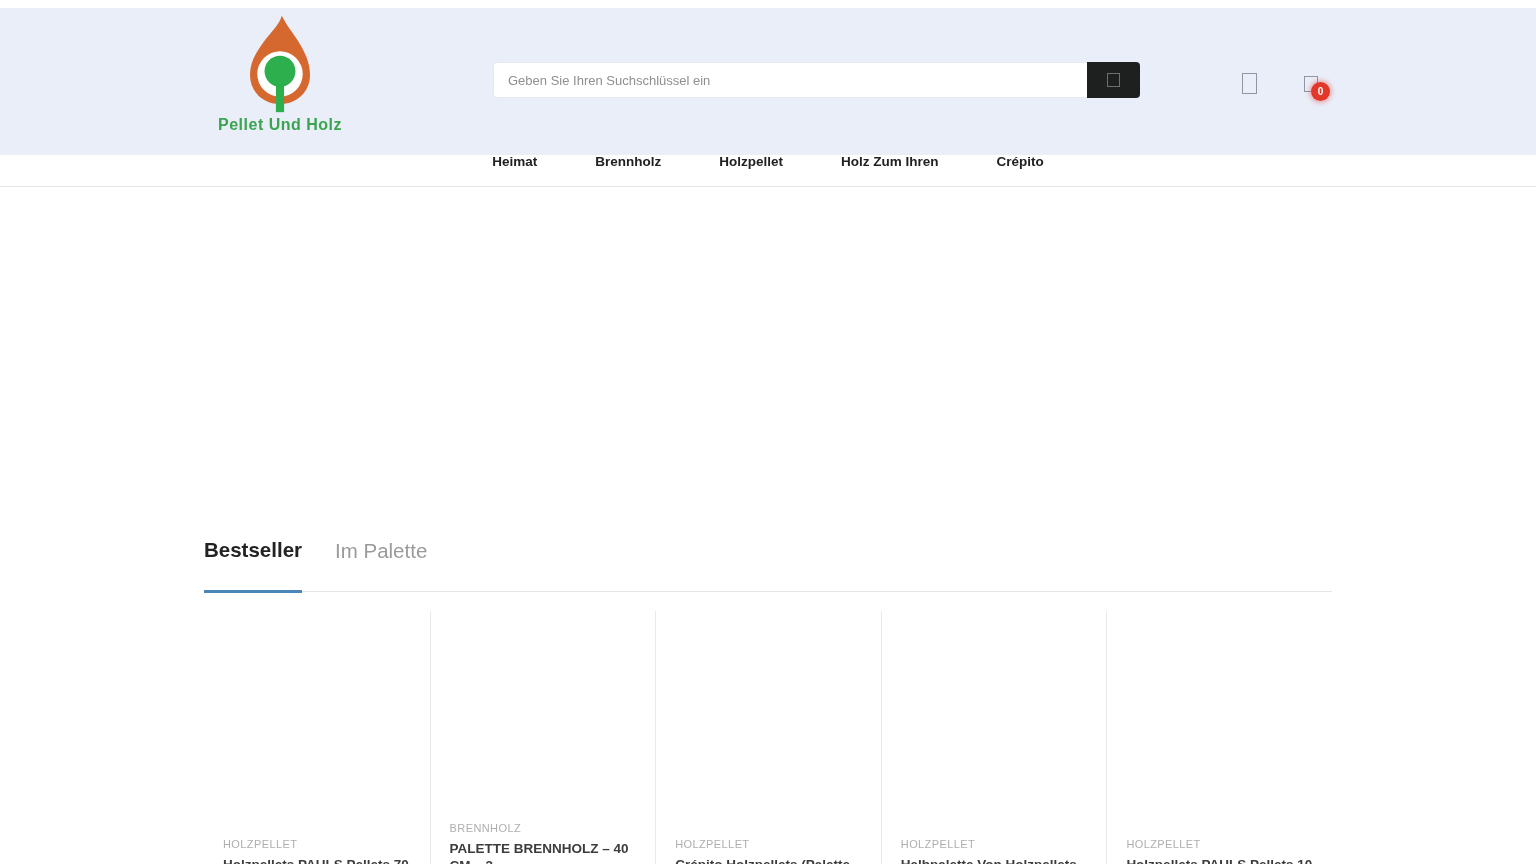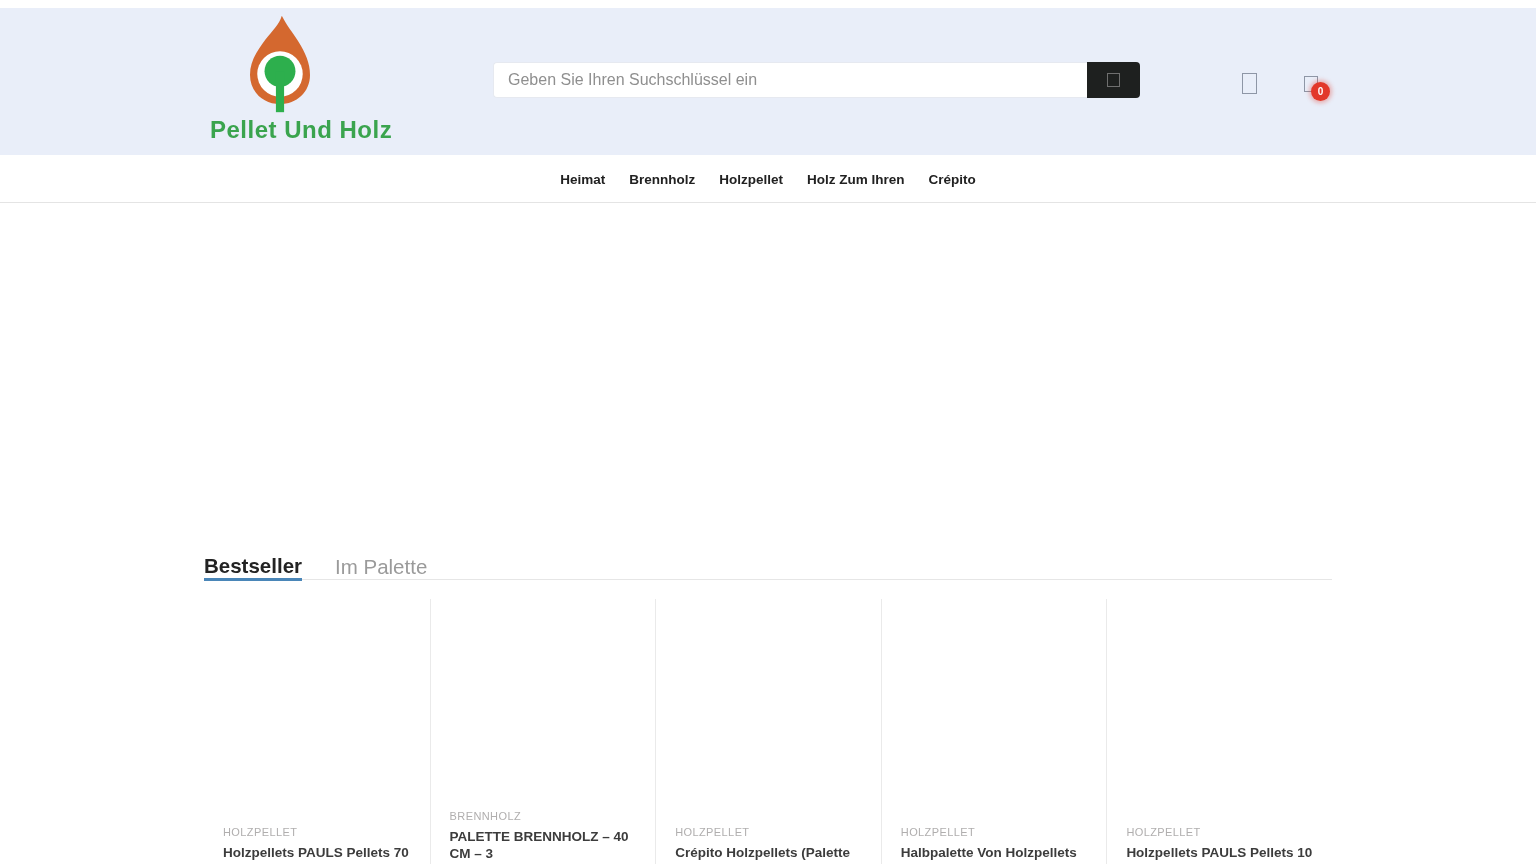--- a/index.html
+++ b/index.html
@@ -5,56 +5,56 @@
   * { margin: 0; padding: 0; box-sizing: border-box; }
   html, body { width: 1536px; height: 864px; overflow: hidden; background: #ffffff;
     font-family: "Liberation Sans", "DejaVu Sans", sans-serif; }
 
   
   .top-strip { height: 8px; background: #ffffff; }
   .header { position: relative; height: 147px; background: #e9eef9; }
 
   .logo { position: absolute; left: 210px; top: 6px; width: 140px; text-align: center; cursor: pointer; }
   .logo-mark { display: block; margin: 0 auto; }
-  .logo-text { display: block; margin-top: 2px; font-size: 24px; font-weight: 700;
+  .logo-text { display: block; margin-top: 2px; font-size: 16px; font-weight: 700;
     color: #3aa44e; letter-spacing: 0.5px; white-space: nowrap; }
 
   .search-bar { position: absolute; left: 493px; top: 54px; display: flex; height: 36px; width: 647px; }
   .search-input { flex: 1; height: 36px; border: 1px solid #e6e9f0; border-right: none;
-    border-radius: 4px 0 0 4px; padding: 0 14px; font-size: 16px; color: #444; outline: none;
+    border-radius: 4px 0 0 4px; padding: 0 14px; font-size: 13px; color: #444; outline: none;
     font-family: "Liberation Sans", sans-serif; }
   .search-input::placeholder { color: #8f8f8f; }
   .search-btn { width: 53px; height: 36px; background: #1e201f; border: none; cursor: pointer;
     border-radius: 0 4px 4px 0; display: flex; align-items: center; justify-content: center; }
   .tofu { display: inline-block; border-style: solid; }
   .search-btn .tofu { width: 13px; height: 14px; border-width: 1.5px; border-color: #6f6f6f; }
 
   .header-icons { position: absolute; right: 200px; top: 62px; width: 140px; height: 40px; }
   .account-btn { position: absolute; left: 46px; top: 3px; cursor: pointer; background: none; border: none; }
   .account-btn .tofu { width: 15px; height: 21px; border-width: 1px; border-color: #8e96a6; }
   .cart-btn { position: absolute; left: 108px; top: 6px; cursor: pointer; background: none; border: none; }
   .cart-btn .tofu { width: 14px; height: 16px; border-width: 1px; border-color: #8e96a6; }
   .cart-badge { position: absolute; left: 7px; top: 6px; width: 19px; height: 19px;
     background: #e2382a; border-radius: 50%; color: #fff; font-size: 10px; font-weight: 700;
     line-height: 19px; text-align: center; box-shadow: 0 0 4px 2px rgba(226,56,42,0.35); }
 
   
-  .nav { height: 48px; background: #ffffff; border-bottom: 1px solid #e4e4e4;
-    display: flex; align-items: flex-start; justify-content: center; }
+  .nav { height: 32px; background: #ffffff; border-bottom: 1px solid #e4e4e4;
+    display: flex; align-items: flex-end; justify-content: center; gap: 34px; }
   .nav-item { display: block; padding: 0 12px; font-size: 13.5px; font-weight: 700;
     color: #212121; text-decoration: none; line-height: 49px; cursor: pointer; }
 
   
   .hero { height: 346px; background: #ffffff; }
 
   
   .container { width: 1128px; margin: 0 auto; }
 
   .tabs { display: flex; border-bottom: 1px solid #e6e6e6; }
-  .tab { font-size: 20.5px; color: #9a9a9a; padding: 5px 0 0 0; margin-right: 33px;
+  .tab { font-size: 20.5px; color: #9a9a9a; padding: 5px 0 28px 0; margin-right: 33px;
     cursor: pointer; background: none; border: none;
     font-family: "Liberation Sans", sans-serif; }
   .tab.active { color: #232323; font-weight: 700; border-bottom: 3px solid #4a86b8; margin-bottom: -2px; }
 
   .product-grid { display: flex; margin-top: 19px; min-height: 260px; }
   .product-card { width: 225.6px; padding: 0 19px; cursor: pointer; }
   .product-card + .product-card { border-left: 1px solid #eaeaea; }
   .product-media { height: 227px; background: #ffffff; }
   .product-card.raised .product-media { height: 211px; }
   .product-category { font-size: 11px; color: #b0aeae; letter-spacing: 0.4px;

